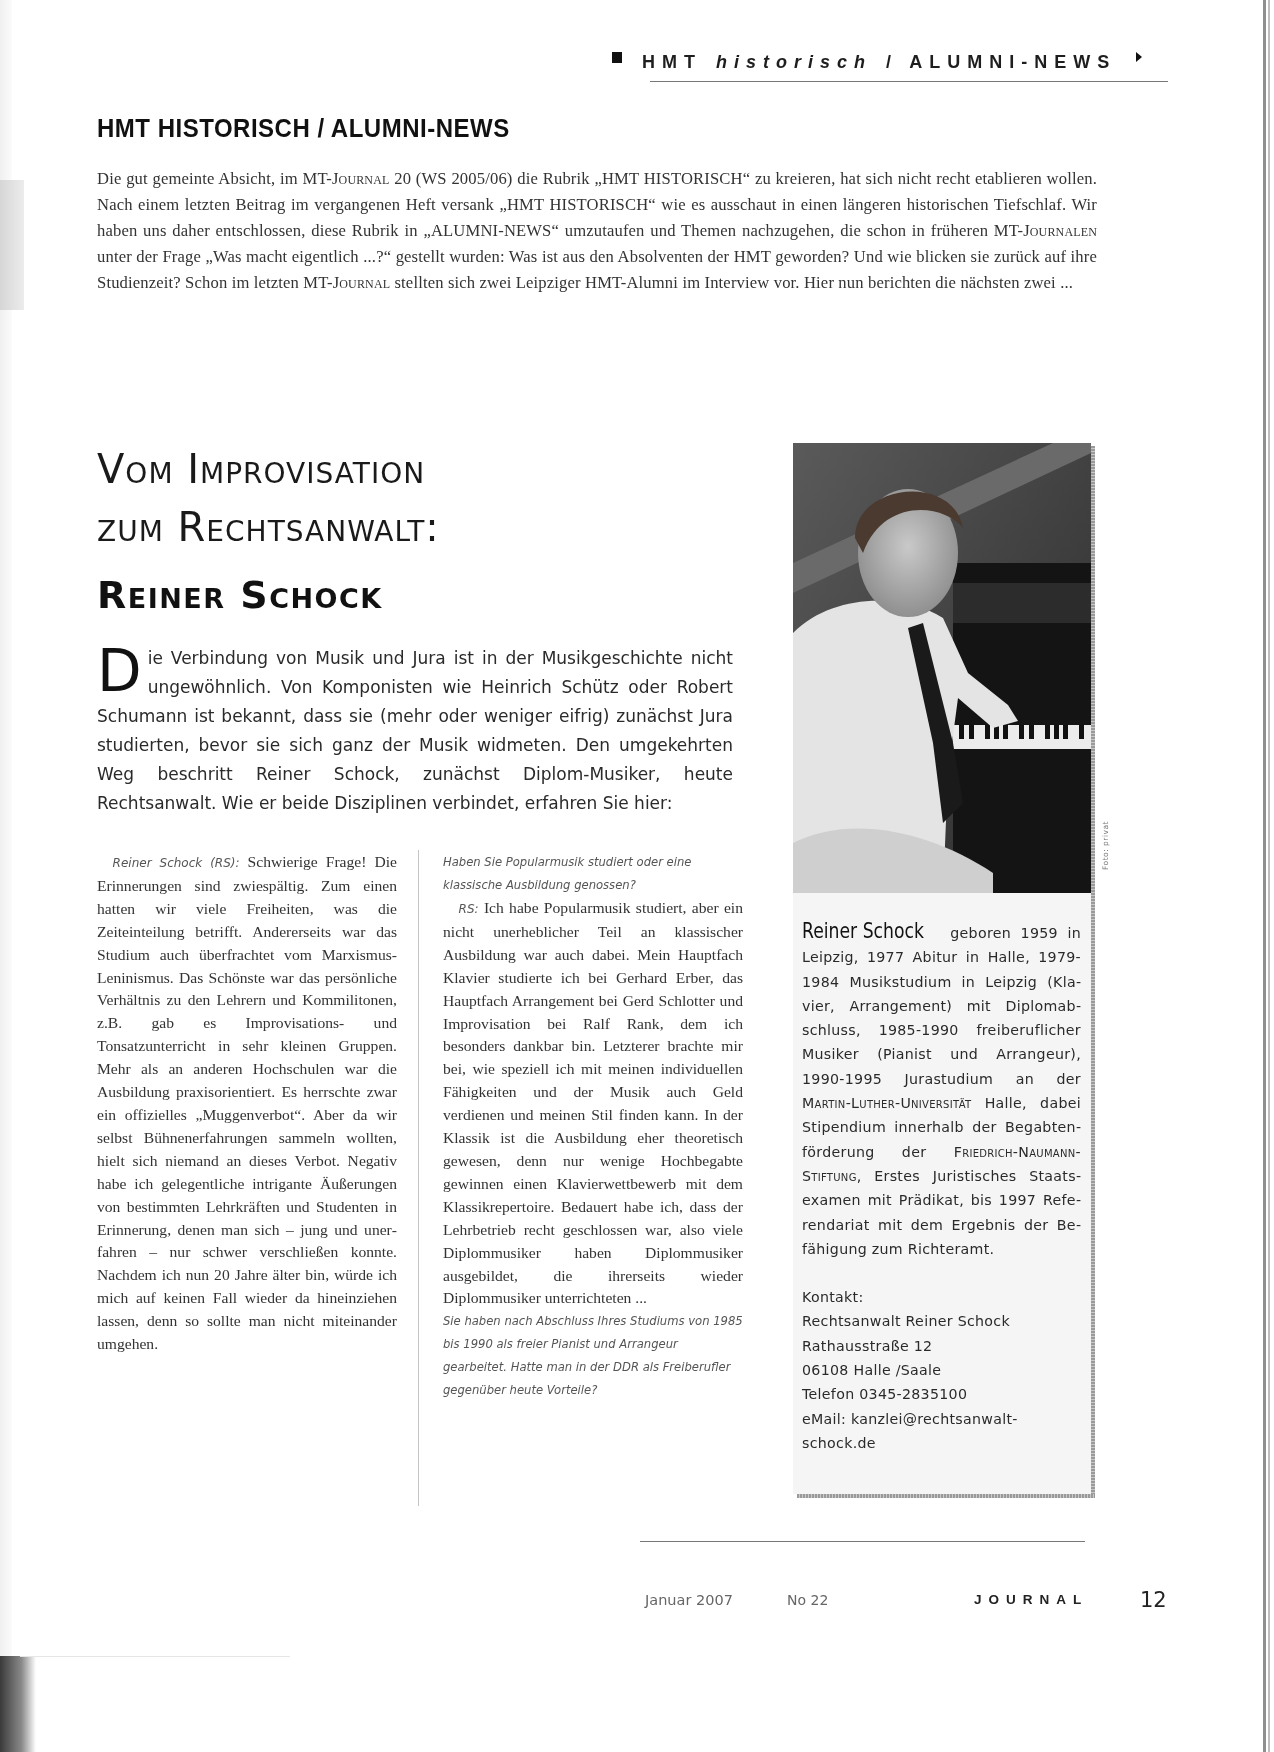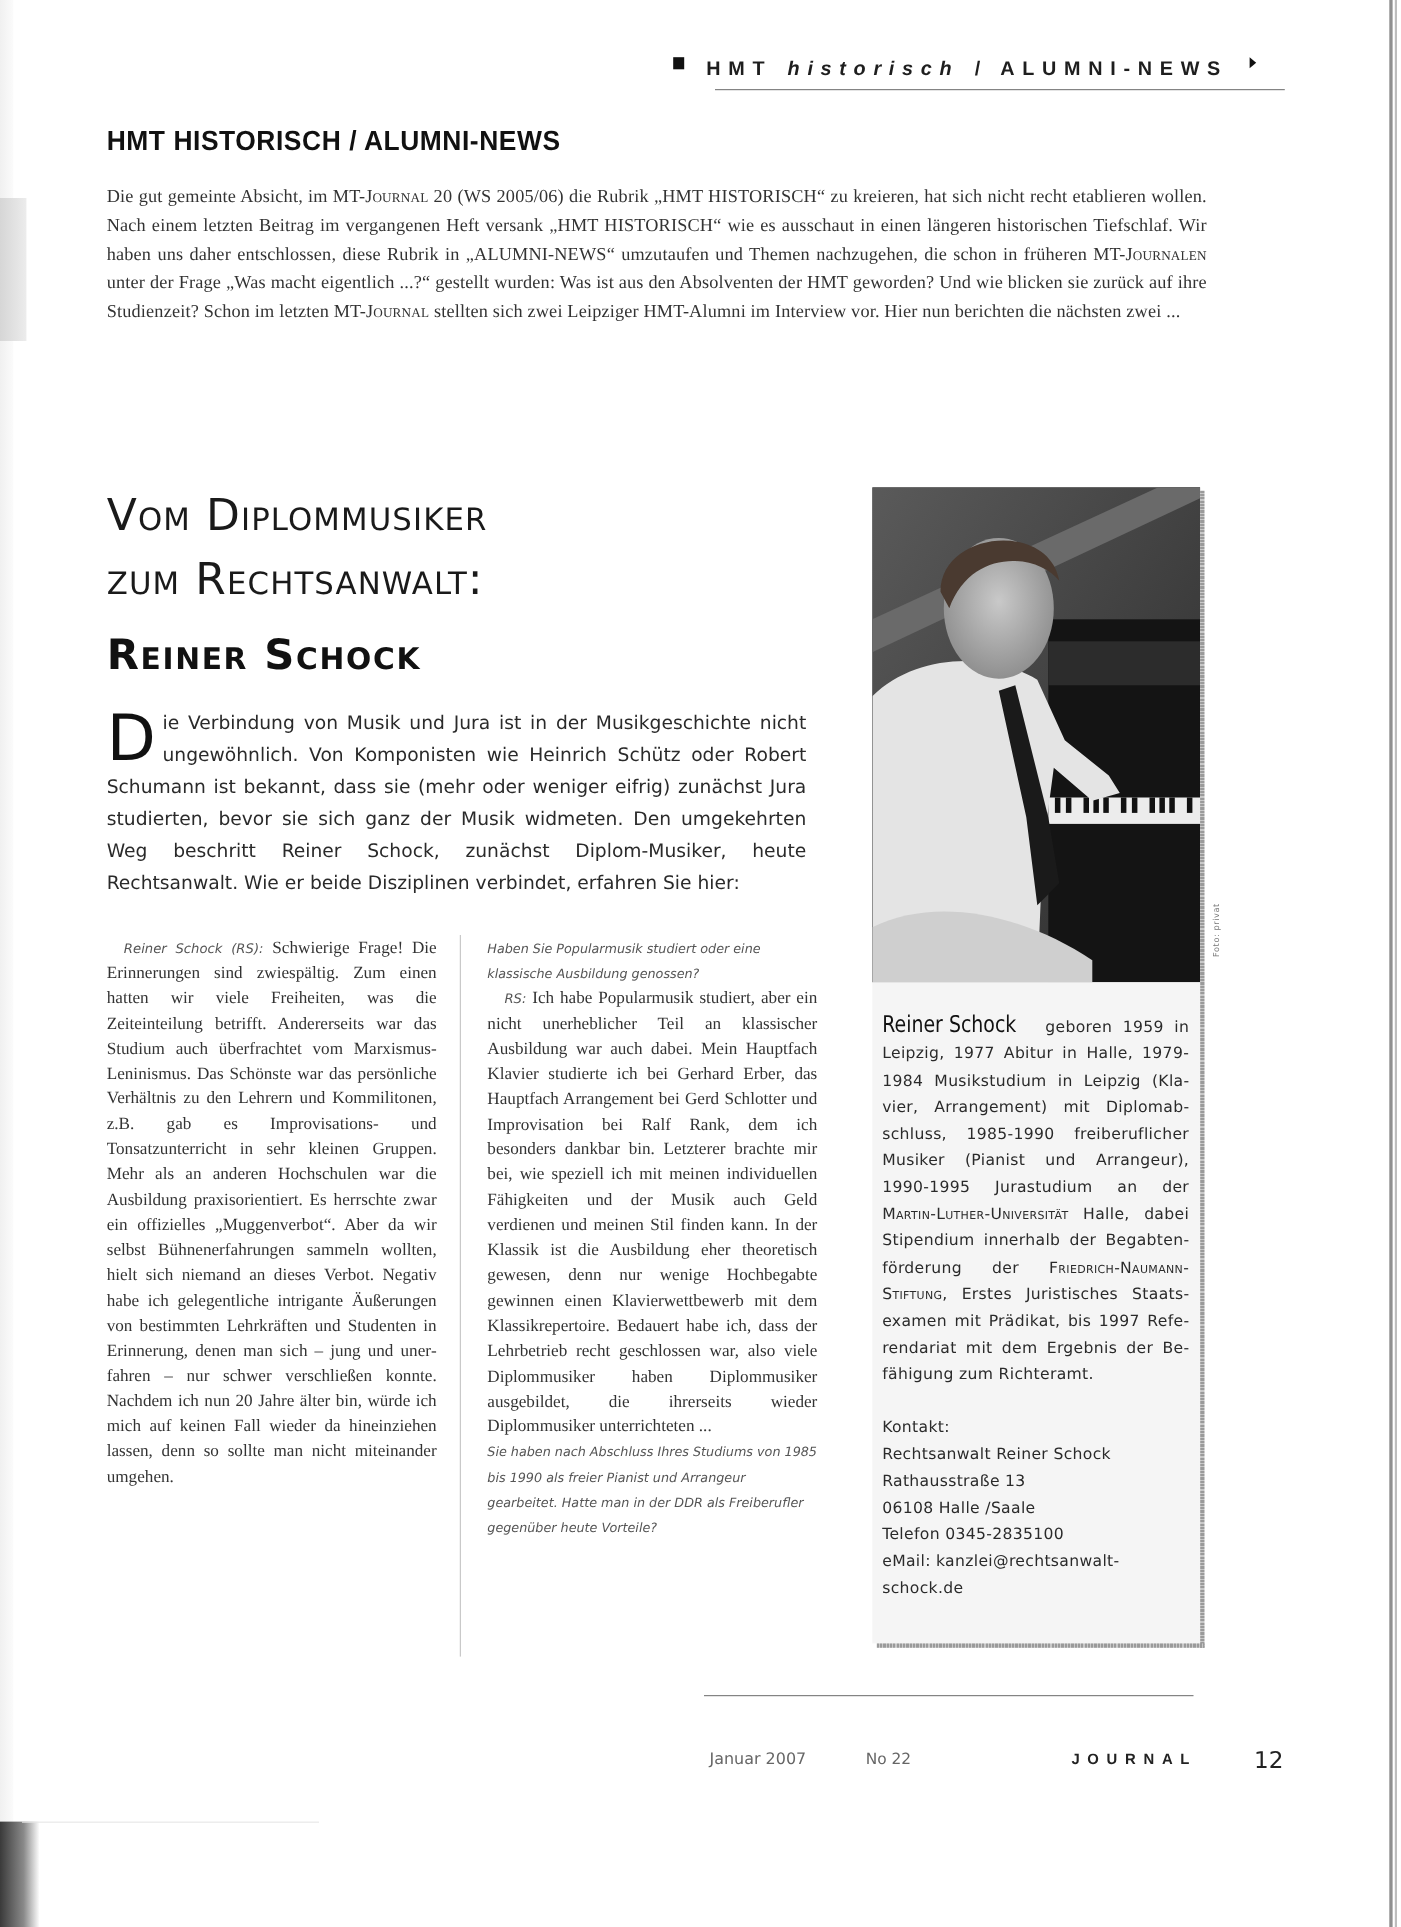--- a/index.html
+++ b/index.html
@@ -119,21 +119,21 @@
   <span>/ ALUMNI-NEWS</span>
   <span class="tri"></span>
 </div>
 <div class="header-rule"></div>
 
 <h1 class="section-title" style="margin:0">HMT HISTORISCH / ALUMNI-NEWS</h1>
 
 <p class="intro" style="margin:0"><span>Die gut gemeinte Absicht, im MT-</span><span class="sc">Journal</span><span> 20 (WS 2005/06) die Rubrik „HMT HISTORISCH“ zu kreieren, hat sich nicht recht etablieren wollen. Nach einem letzten Beitrag im vergangenen Heft versank „HMT HISTO­RISCH“ wie es ausschaut in einen längeren historischen Tiefschlaf. Wir haben uns daher entschlossen, diese Rubrik in „ALUMNI-NEWS“ umzutaufen und Themen nachzugehen, die schon in früheren MT-</span><span class="sc">Journalen</span><span> unter der Frage „Was macht eigentlich ...?“ gestellt wurden: Was ist aus den Absolventen der HMT geworden? Und wie blicken sie zurück auf ihre Studienzeit? Schon im letzten MT-</span><span class="sc">Journal</span><span> stellten sich zwei Leipziger HMT-Alumni im Interview vor. Hier nun berichten die nächsten zwei ...</span></p>
 
 <div class="title-block">
-  <div class="title-line">Vom Diplommusiker</div>
+  <div class="title-line">Vom Improvisation</div>
   <div class="title-line">zum Rechtsanwalt:</div>
   <div class="title-name">Reiner Schock</div>
 </div>
 
 <p class="lead" style="margin:0"><span class="dropcap">D</span><span>ie Verbindung von Musik und Jura ist in der Musikgeschichte nicht ungewöhnlich. Von Komponisten wie Heinrich Schütz oder Robert Schumann ist bekannt, dass sie (mehr oder weniger eifrig) zunächst Jura studierten, bevor sie sich ganz der Musik widmeten. Den umgekehrten Weg beschritt Reiner Schock, zunächst Diplom-Musiker, heute Rechtsanwalt. Wie er beide Disziplinen verbindet, erfahren Sie hier:</span></p>
 
 <div class="col col1">
   <div class="a"><span class="indent"></span><span class="who">Reiner Schock (RS):</span><span> Schwierige Frage! Die Erinnerungen sind zwiespältig. Zum einen hatten wir viele Freiheiten, was die Zeiteinteilung betrifft. Andererseits war das Studium auch überfrachtet vom Mar­xismus-Leninismus. Das Schönste war das persönliche Verhältnis zu den Leh­rern und Kommilitonen, z.B. gab es Im­provisations- und Tonsatzunterricht in sehr kleinen Gruppen. Mehr als an ande­ren Hochschulen war die Ausbildung praxisorientiert. Es herrschte zwar ein of­fizielles „Muggenverbot“. Aber da wir selbst Bühnenerfahrungen sammeln wollten, hielt sich niemand an dieses Ver­bot. Negativ habe ich gelegentliche intri­gante Äußerungen von bestimmten Lehrkräften und Studenten in Erinne­rung, denen man sich – jung und uner­fahren – nur schwer verschließen konnte. Nachdem ich nun 20 Jahre älter bin, würde ich mich auf keinen Fall wieder da hineinziehen lassen, denn so sollte man nicht miteinander umgehen.</span></div>
 </div>
 <div class="col-divider"></div>
@@ -182,21 +182,21 @@
   </svg>
 </div>
 <div class="photo-credit">Foto: privat</div>
 <div class="photo-shadow"></div>
 
 <div class="bio-box">
   <div class="bio-text"><span class="bio-name">Reiner Schock</span><span> geboren 1959 in Leipzig, 1977 Abitur in Halle, 1979-1984 Musikstudium in Leipzig (Kla­vier, Arrangement) mit Diplomab­schluss, 1985-1990 freiberuflicher Musiker (Pianist und Arrangeur), 1990-1995 Jurastudium an der </span><span class="sc">Martin-Luther-Universität</span><span> Halle, dabei Stipendium innerhalb der Begabten­förderung der </span><span class="sc">Friedrich-Naumann-Stiftung</span><span>, Erstes Juristisches Staats­examen mit Prädikat, bis 1997 Refe­rendariat mit dem Ergebnis der Be­fähigung zum Richteramt.</span></div>
   <div class="contact">
     <div>Kontakt:</div>
     <div>Rechtsanwalt Reiner Schock</div>
-    <div>Rathausstraße 13</div>
+    <div>Rathausstraße 12</div>
     <div>06108 Halle /Saale</div>
     <div>Telefon 0345-2835100</div>
     <div>eMail: kanzlei@rechtsanwalt-</div>
     <div>schock.de</div>
   </div>
 </div>
 <div class="bio-shadow-bottom"></div>
 
 <div class="footer-rule"></div>
 <div class="footer">

